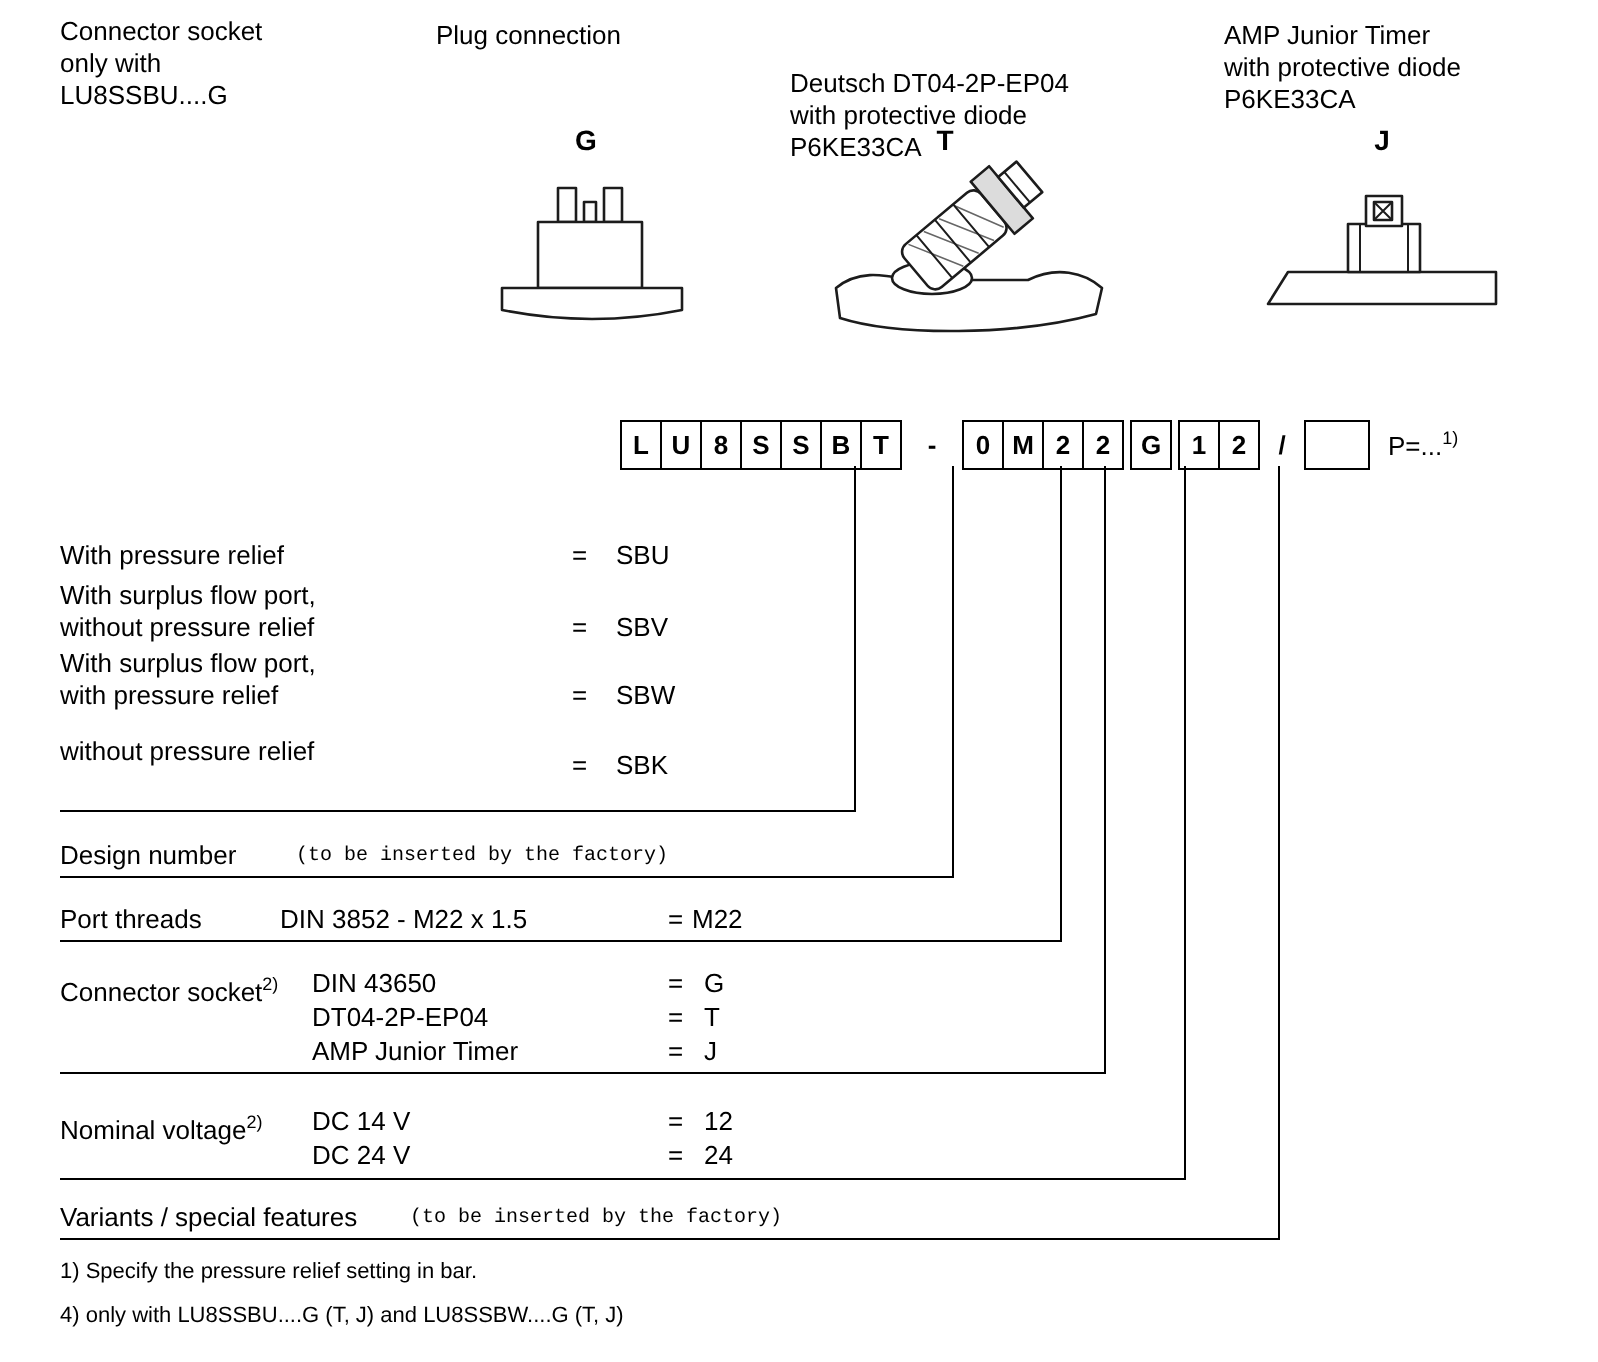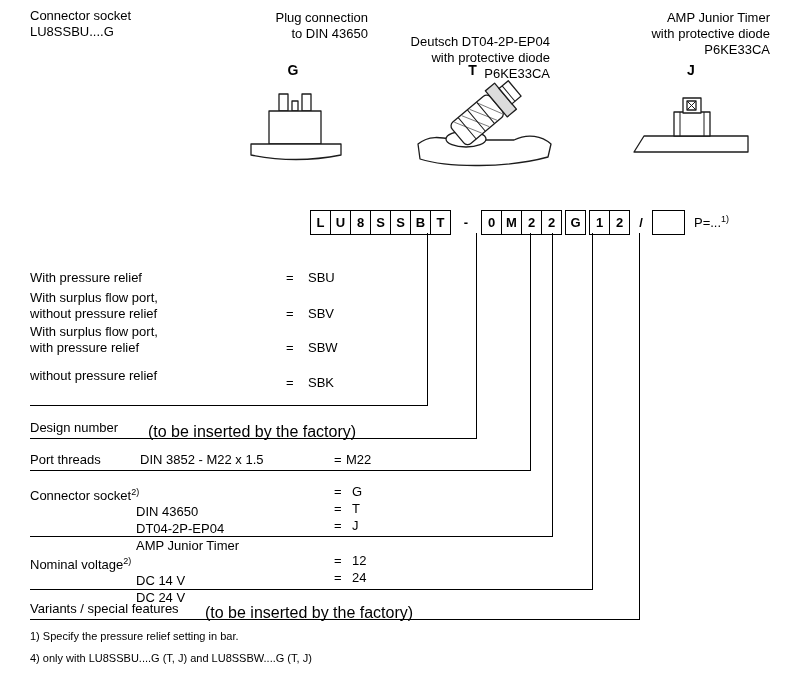--- a/index.html
+++ b/index.html
@@ -1,19 +1,19 @@
 <!DOCTYPE html>
 <html><head>
 <meta charset="utf-8">
 <style>
   html,body{margin:0;padding:0;background:#ffffff;}
   .page{position:relative;width:799px;height:681px;background:#fff;color:#000;
     font-family:"Liberation Sans","DejaVu Sans",sans-serif;font-size:13px;overflow:hidden;}
   .hdr{position:absolute;line-height:16px;}
-  .hdr.centered{text-align:right;}
+  .hdr.centered{text-align:left;}
   #hdr-col1{left:30px;top:8px;width:170px;}
   #hdr-col2{left:218px;top:10px;width:150px;}
   #hdr-col3{left:395px;top:10px;width:155px;margin-top:24px;}
   #hdr-col4{left:612px;top:10px;width:158px;}
   .code-letter{position:absolute;top:62px;font-weight:bold;font-size:14px;text-align:center;}
   #letter-g{left:218px;width:150px;}
   #letter-t{left:395px;width:155px;}
   #letter-j{left:612px;width:158px;}
   .icon-svg{position:absolute;}
   #icon-g{left:240px;top:86px;}
@@ -30,26 +30,26 @@
   sup{font-size:9px;vertical-align:super;}
   .opt{position:absolute;left:30px;width:430px;}
   .opt .ln{height:16px;line-height:16px;white-space:nowrap;}
   .opt .eq{position:absolute;left:256px;top:0;}
   .opt .code{position:absolute;left:278px;top:0;}
   .opt .pos2{top:16px;}
   .opt .posmid{top:7px;}
   #opt-1{top:270px;} #opt-2{top:290px;} #opt-3{top:324px;} #opt-4{top:368px;}
   .frow{position:absolute;left:30px;width:680px;}
   .frow .lab{position:absolute;left:0;line-height:16px;white-space:nowrap;}
-  .frow .note{position:absolute;top:3px;font-size:16px;white-space:nowrap;}
+  .frow .note{position:absolute;top:3px;font-size:10px;white-space:nowrap;font-family:Liberation Mono, monospace;}
   .frow .spec{position:absolute;left:110px;line-height:16px;white-space:nowrap;}
   .frow .eq2{position:absolute;left:304px;line-height:16px;}
   .frow .code2{position:absolute;left:316px;line-height:16px;white-space:nowrap;}
   .subrow{position:absolute;left:0;width:680px;height:17px;line-height:16px;}
-  .subrow .name{position:absolute;left:106px;white-space:nowrap;margin-top:20px;}
+  .subrow .name{position:absolute;left:126px;white-space:nowrap;}
   .subrow .eq2{position:absolute;left:304px;}
   .subrow .code2{position:absolute;left:322px;}
   .sub-0{top:0;} .sub-1{top:17px;} .sub-2{top:34px;}
   #row-design{top:420px;} #row-design .note{left:118px;}
   #row-port{top:452px;}
   #row-conn{top:484px;}
   #row-volt{top:553px;}
   #row-var{top:601px;} #row-var .note{left:175px;}
   .fn{position:absolute;left:30px;font-size:11px;line-height:14px;white-space:nowrap;}
   #fn-1{top:629px;} #fn-2{top:651px;}
@@ -59,25 +59,25 @@
   .art-hatch{stroke:#666;stroke-width:0.8;fill:none;}
   .art-fill{fill:#dcdcdc;stroke:#1c1c1c;stroke-width:1.3;}
 </style>
 </head>
 <body>
 
 <div class="page">
 
   <div class="hdr" id="hdr-col1">
     <div>Connector socket</div>
+    <div>only with</div>
     <div>LU8SSBU....G</div>
   </div>
   <div class="hdr centered" id="hdr-col2">
     <div>Plug connection</div>
-    <div>to DIN 43650</div>
   </div>
   <div class="hdr centered" id="hdr-col3">
     <div>Deutsch DT04-2P-EP04</div>
     <div>with protective diode</div>
     <div>P6KE33CA</div>
   </div>
   <div class="hdr centered" id="hdr-col4">
     <div>AMP Junior Timer</div>
     <div>with protective diode</div>
     <div>P6KE33CA</div>

